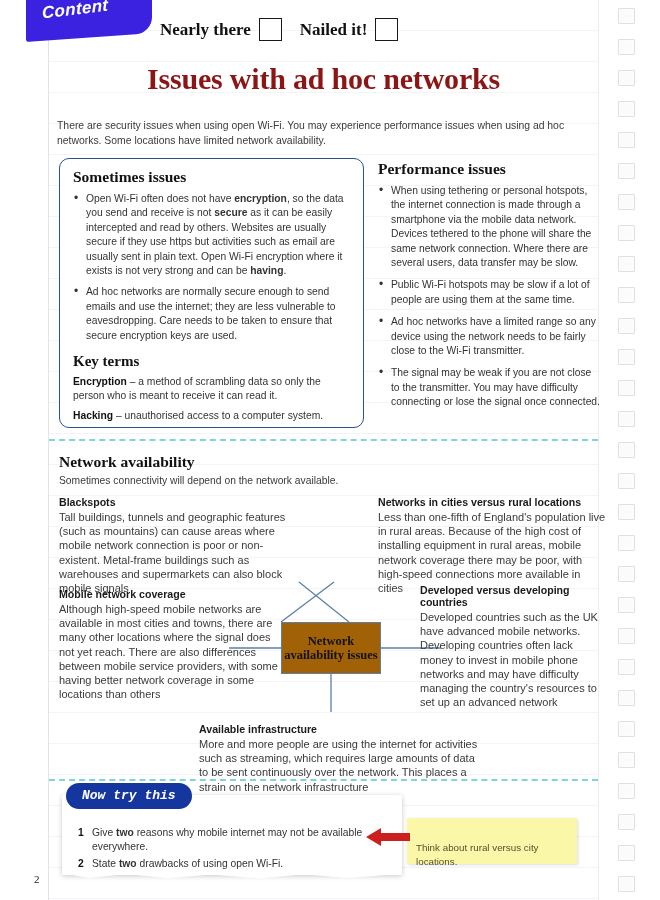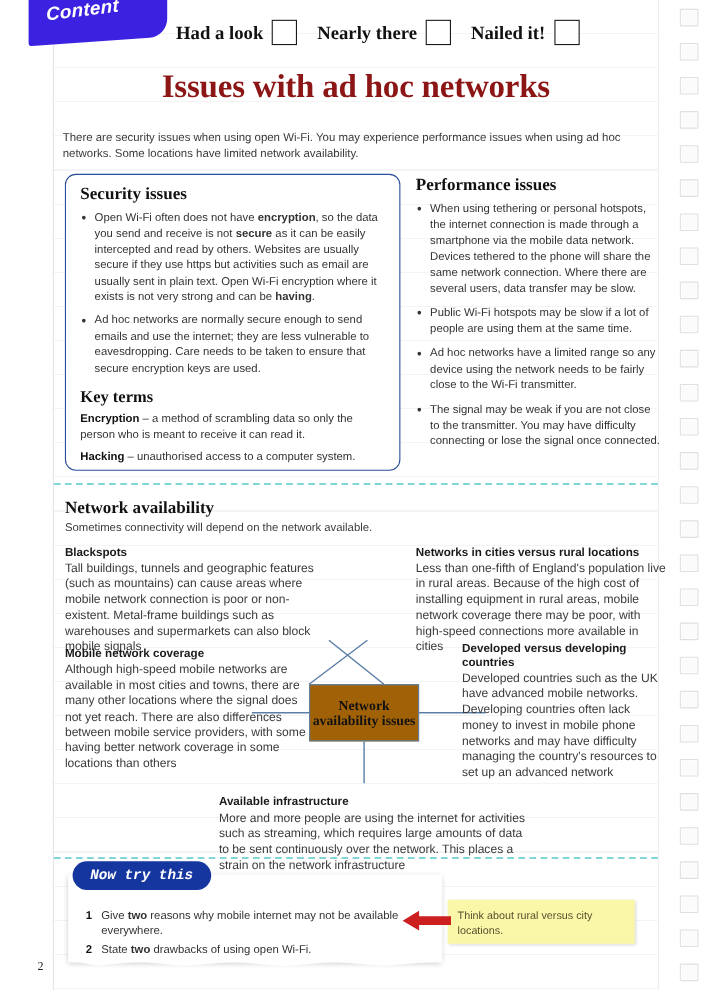--- a/index.html
+++ b/index.html
@@ -361,21 +361,21 @@
   #hint-note {
     position: absolute;
     left: 407px;
     top: 818px;
     width: 170px;
     height: 40px;
     background: #fbf7a8;
     font-size: 9.8px;
     line-height: 13.5px;
     color: #55512e;
-    padding: 8px 9px;
+    padding: 23px 9px;
     box-sizing: border-box;
     box-shadow: 1px 1px 3px rgba(0,0,0,0.14);
   }
   #hint-arrow {
     position: absolute;
     left: 366px;
     top: 827px;
     width: 44px;
     height: 20px;
     z-index: 4;
@@ -431,39 +431,35 @@
       <div class="rail-box" style="top: 837px;"></div>
       <div class="rail-box" style="top: 868px;"></div>
     </div>
 
   <div id="content-tab">
     <span class="tab-text">Content</span>
   </div>
 
   <div id="status-row">
     <div class="status-item">
-      <span class="status-label">Had a look</span>
-      <span class="status-box"></span>
-    </div>
-    <div class="status-item">
       <span class="status-label">Nearly there</span>
       <span class="status-box"></span>
     </div>
     <div class="status-item">
       <span class="status-label">Nailed it!</span>
       <span class="status-box"></span>
     </div>
   </div>
 
   <div id="intro">There are security issues when using open Wi-Fi. You may experience performance issues when using ad hoc networks. Some locations have limited network availability.</div>
 
   <div id="main-title">Issues with ad hoc networks</div>
 
   <div id="security-box">
-    <div class="box-head">Security issues</div>
+    <div class="box-head">Sometimes issues</div>
     <ul class="bullets">
       <li>Open Wi-Fi often does not have <b>encryption</b>, so the data you send and receive is not <b>secure</b> as it can be easily intercepted and read by others. Websites are usually secure if they use https but activities such as email are usually sent in plain text. Open Wi-Fi encryption where it exists is not very strong and can be <b>having</b>.</li>
       <li>Ad hoc networks are normally secure enough to send emails and use the internet; they are less vulnerable to eavesdropping. Care needs to be taken to ensure that secure encryption keys are used.</li>
     </ul>
     <div class="kt-head">Key terms</div>
     <div class="kt-item"><b>Encryption</b> – a method of scrambling data so only the person who is meant to receive it can read it.</div>
     <div class="kt-item"><b>Hacking</b> – unauthorised access to a computer system.</div>
   </div>
 
   <div id="performance-col">

